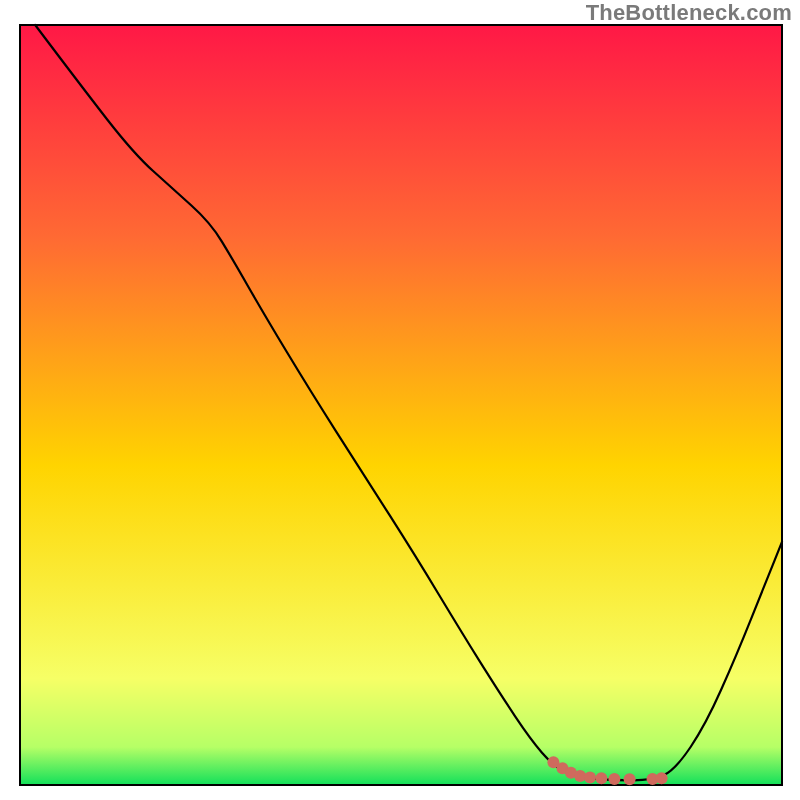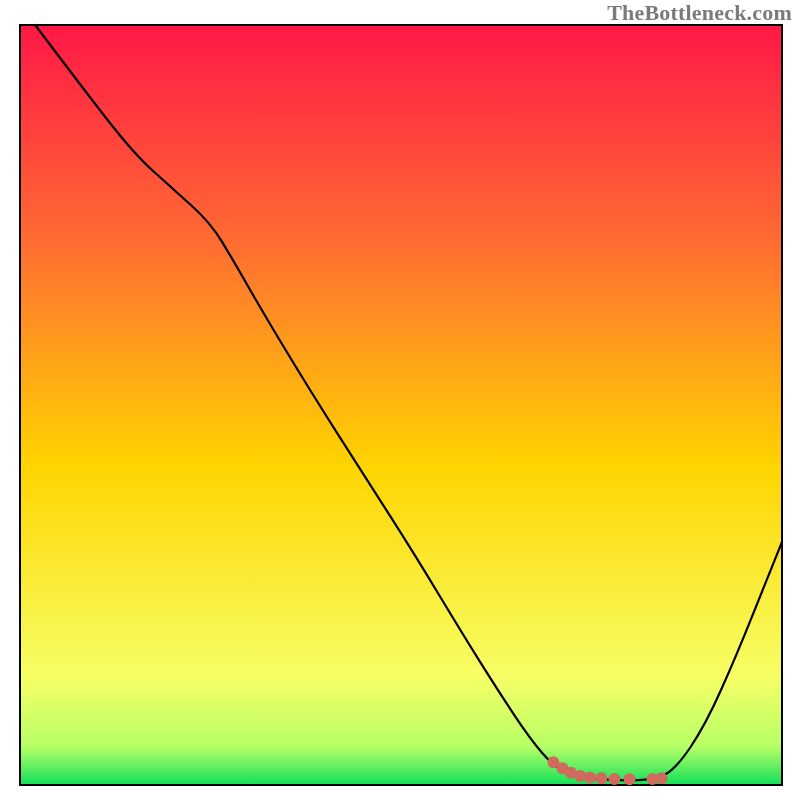--- a/index.html
+++ b/index.html
@@ -8,21 +8,20 @@
     width: 800px;
     height: 800px;
     overflow: hidden;
     background: #ffffff;
     font-family: Arial, Helvetica, sans-serif;
   }
   .container {
     position: relative;
     width: 800px;
     height: 776px;
-    font-family: Liberation Serif, serif;
   }
   .watermark {
     position: absolute;
     top: 0;
     right: 8px;
     font-size: 22px;
     font-weight: 600;
     color: #7a7a7a;
     letter-spacing: 0.2px;
     user-select: none;

